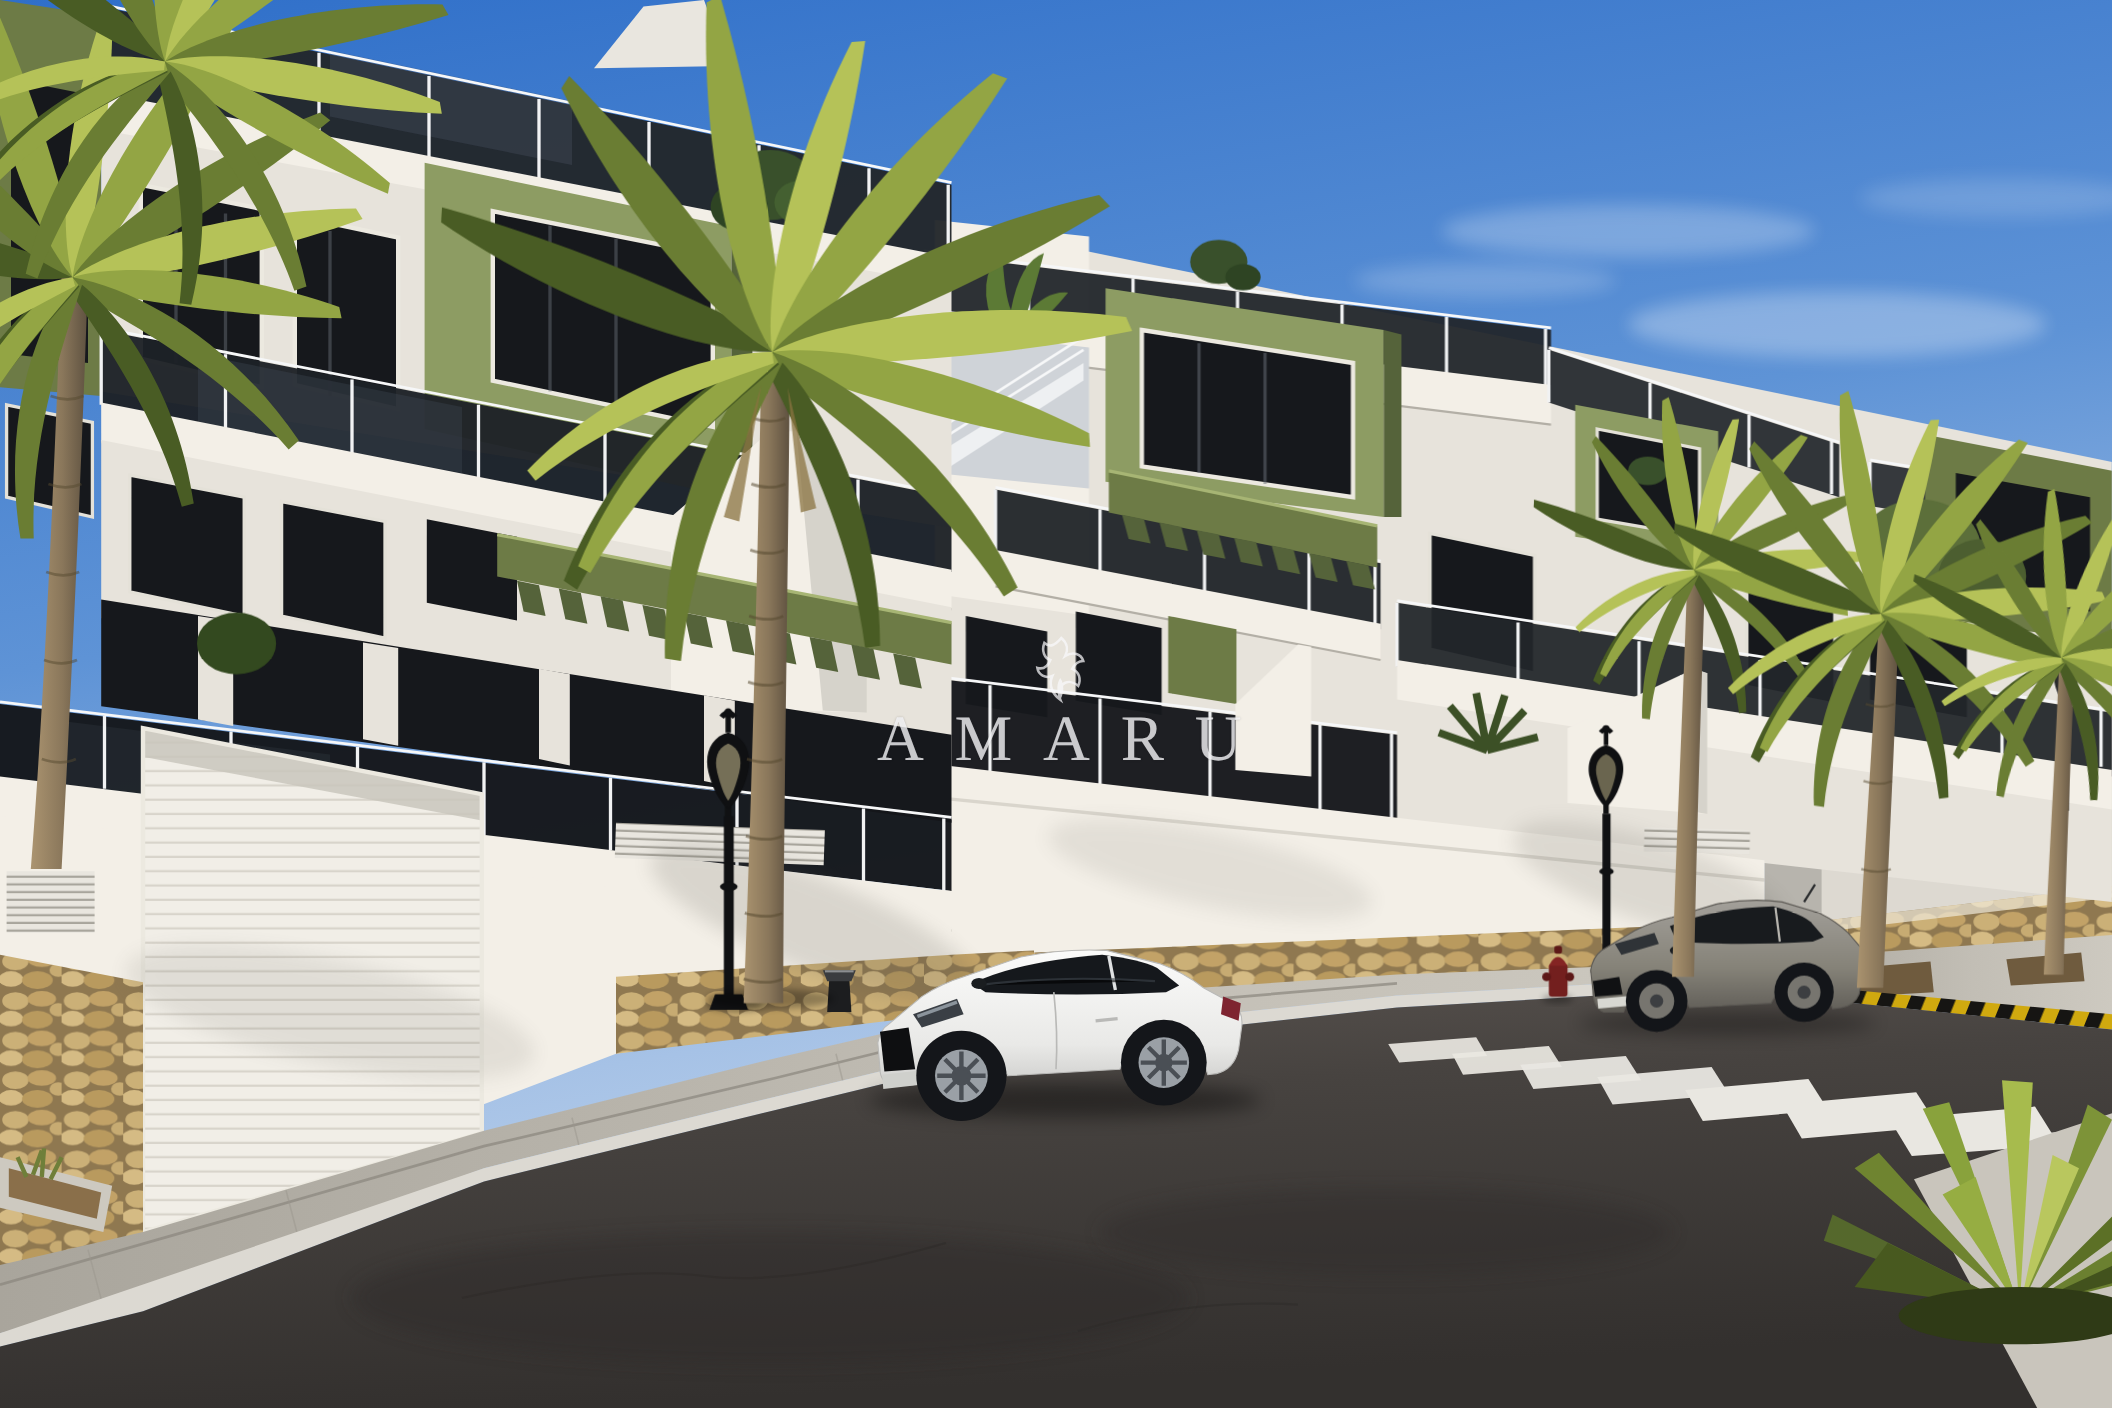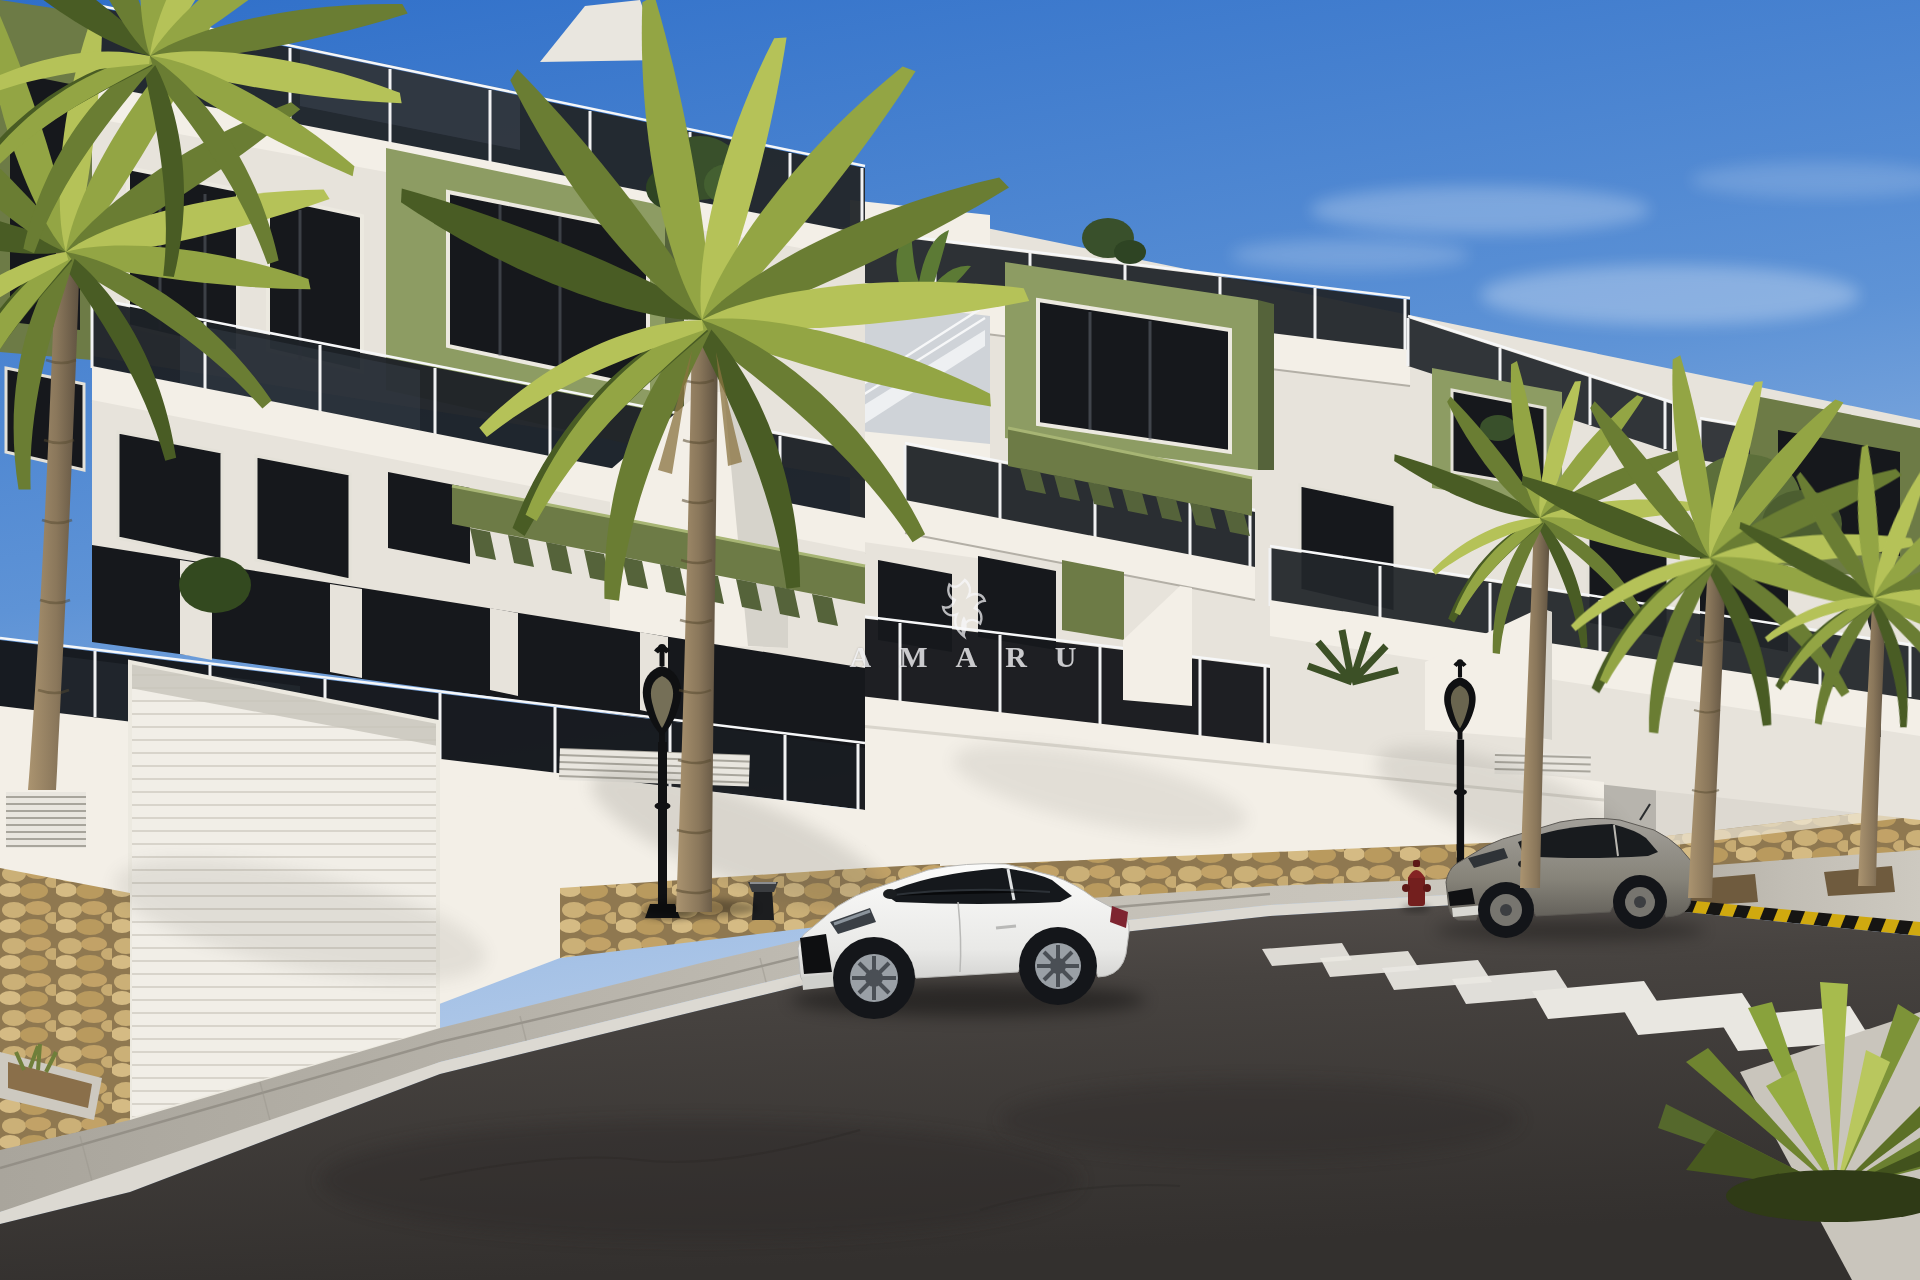--- a/index.html
+++ b/index.html
@@ -10,21 +10,21 @@
   .olive1{fill:#8d9c63}.olive2{fill:#6d7b46}.olive3{fill:#55633a}
   .glass{fill:#16181c}.glassband{fill:#22262b}
   .post{stroke:#f1f2f3;stroke-width:3;fill:none}
   .rail{stroke:#f6f7f8;stroke-width:2.5;fill:none}
   .frame{stroke:#ece9e0;stroke-width:4;fill:none}
   .frame2{stroke:#e4e1d8;stroke-width:3;fill:none}
   .edge{stroke:#b3afa6;stroke-width:2;fill:none}
   .f1{fill:#93a544}.f2{fill:#6a7d33}.f3{fill:#495c24}.f4{fill:#b5c258}
   .watermark{position:absolute;left:838px;top:576px;width:250px;display:flex;flex-direction:column;align-items:center;pointer-events:none;}
   .wm-logo{opacity:.72}
-  .wm-text{font-family:"Liberation Serif",serif;font-weight:700;font-size:30px;line-height:1;
+  .wm-text{font-family:"Liberation Serif",serif;font-weight:400;font-size:59px;line-height:1;
            color:rgba(250,250,252,.78);letter-spacing:28px;margin-right:-28px;white-space:nowrap;
            text-shadow:0 0 2px rgba(40,40,40,.25);}
 </style>
 </head>
 <body>
 
 <div class="stage">
 <svg class="scene" viewBox="0 0 1920 1280">
 <defs>
   <linearGradient id="skyG" x1="0" y1="0" x2="0.25" y2="1">

